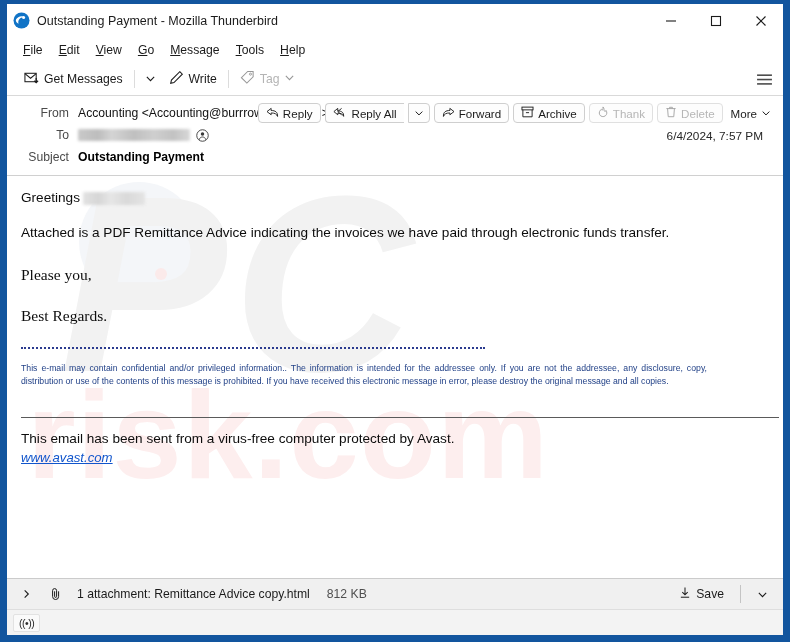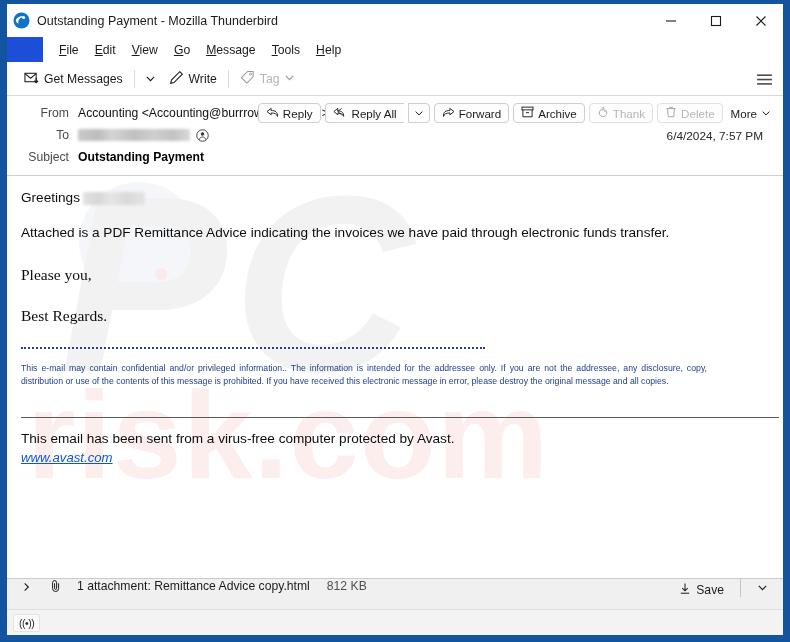--- a/index.html
+++ b/index.html
@@ -65,21 +65,20 @@
   
   .menubar {
     height: 25px;
     min-height: 25px;
     display: flex;
     align-items: center;
     padding-left: 8px;
     background: #ffffff;
     font-size: 12.2px;
     color: #1b1b1b;
-    margin-left: 36px;
   }
   .menuitem {
     padding: 2px 8px;
     white-space: nowrap;
   }
   .menuitem u { text-decoration: underline; }
 
   
   .toolbar {
     height: 33px;
@@ -301,21 +300,21 @@
     font-style: italic;
   }
 
   
   .attachbar {
     height: 30px;
     min-height: 30px;
     background: #f0f0f0;
     border-top: 1px solid #cbcbcb;
     display: flex;
-    align-items: flex-start;
+    align-items: center;
     padding: 0 8px 0 10px;
     font-size: 12.2px;
     color: #1b1b1b;
     gap: 9px;
   }
   .att-expand { display:flex; align-items:center; padding: 2px 4px; margin-right: 5px;}
   .att-clip { display:flex; align-items:center; margin-right: 6px;}
   .att-name { white-space: nowrap; }
   .att-size { color: #4f4f4f; margin-left: 8px; white-space: nowrap; }
   .att-spacer { flex: 1 1 auto; }

